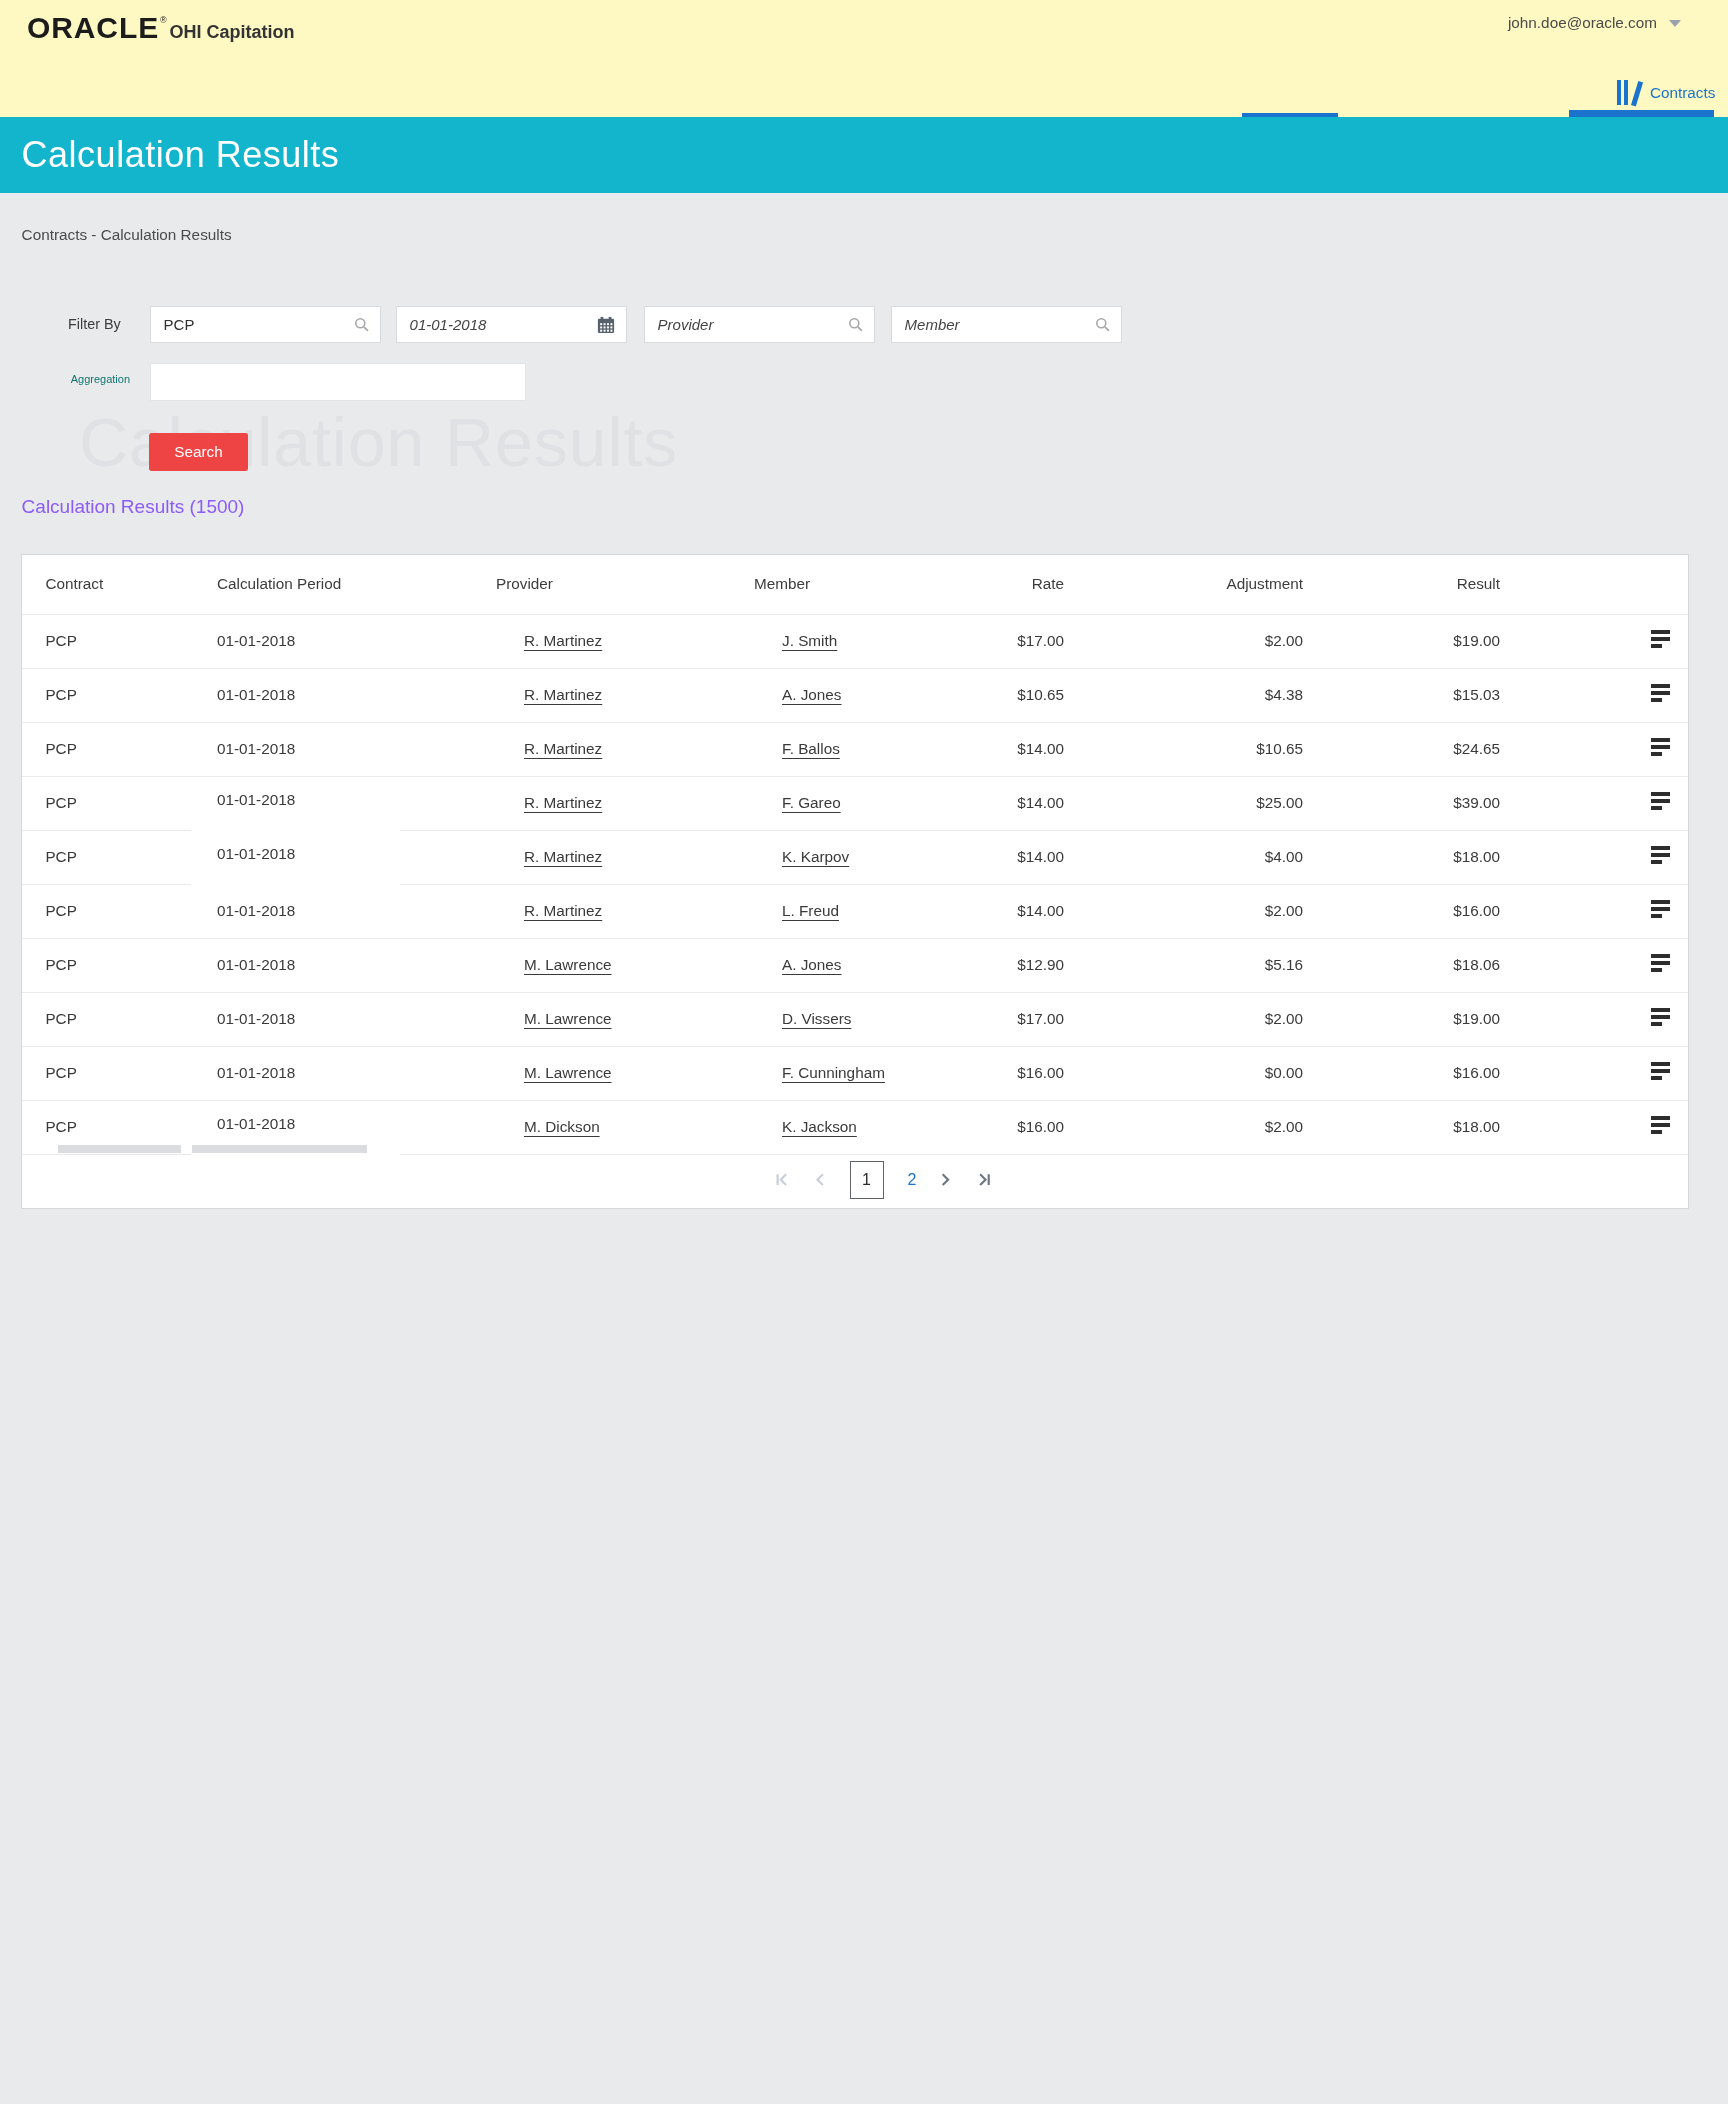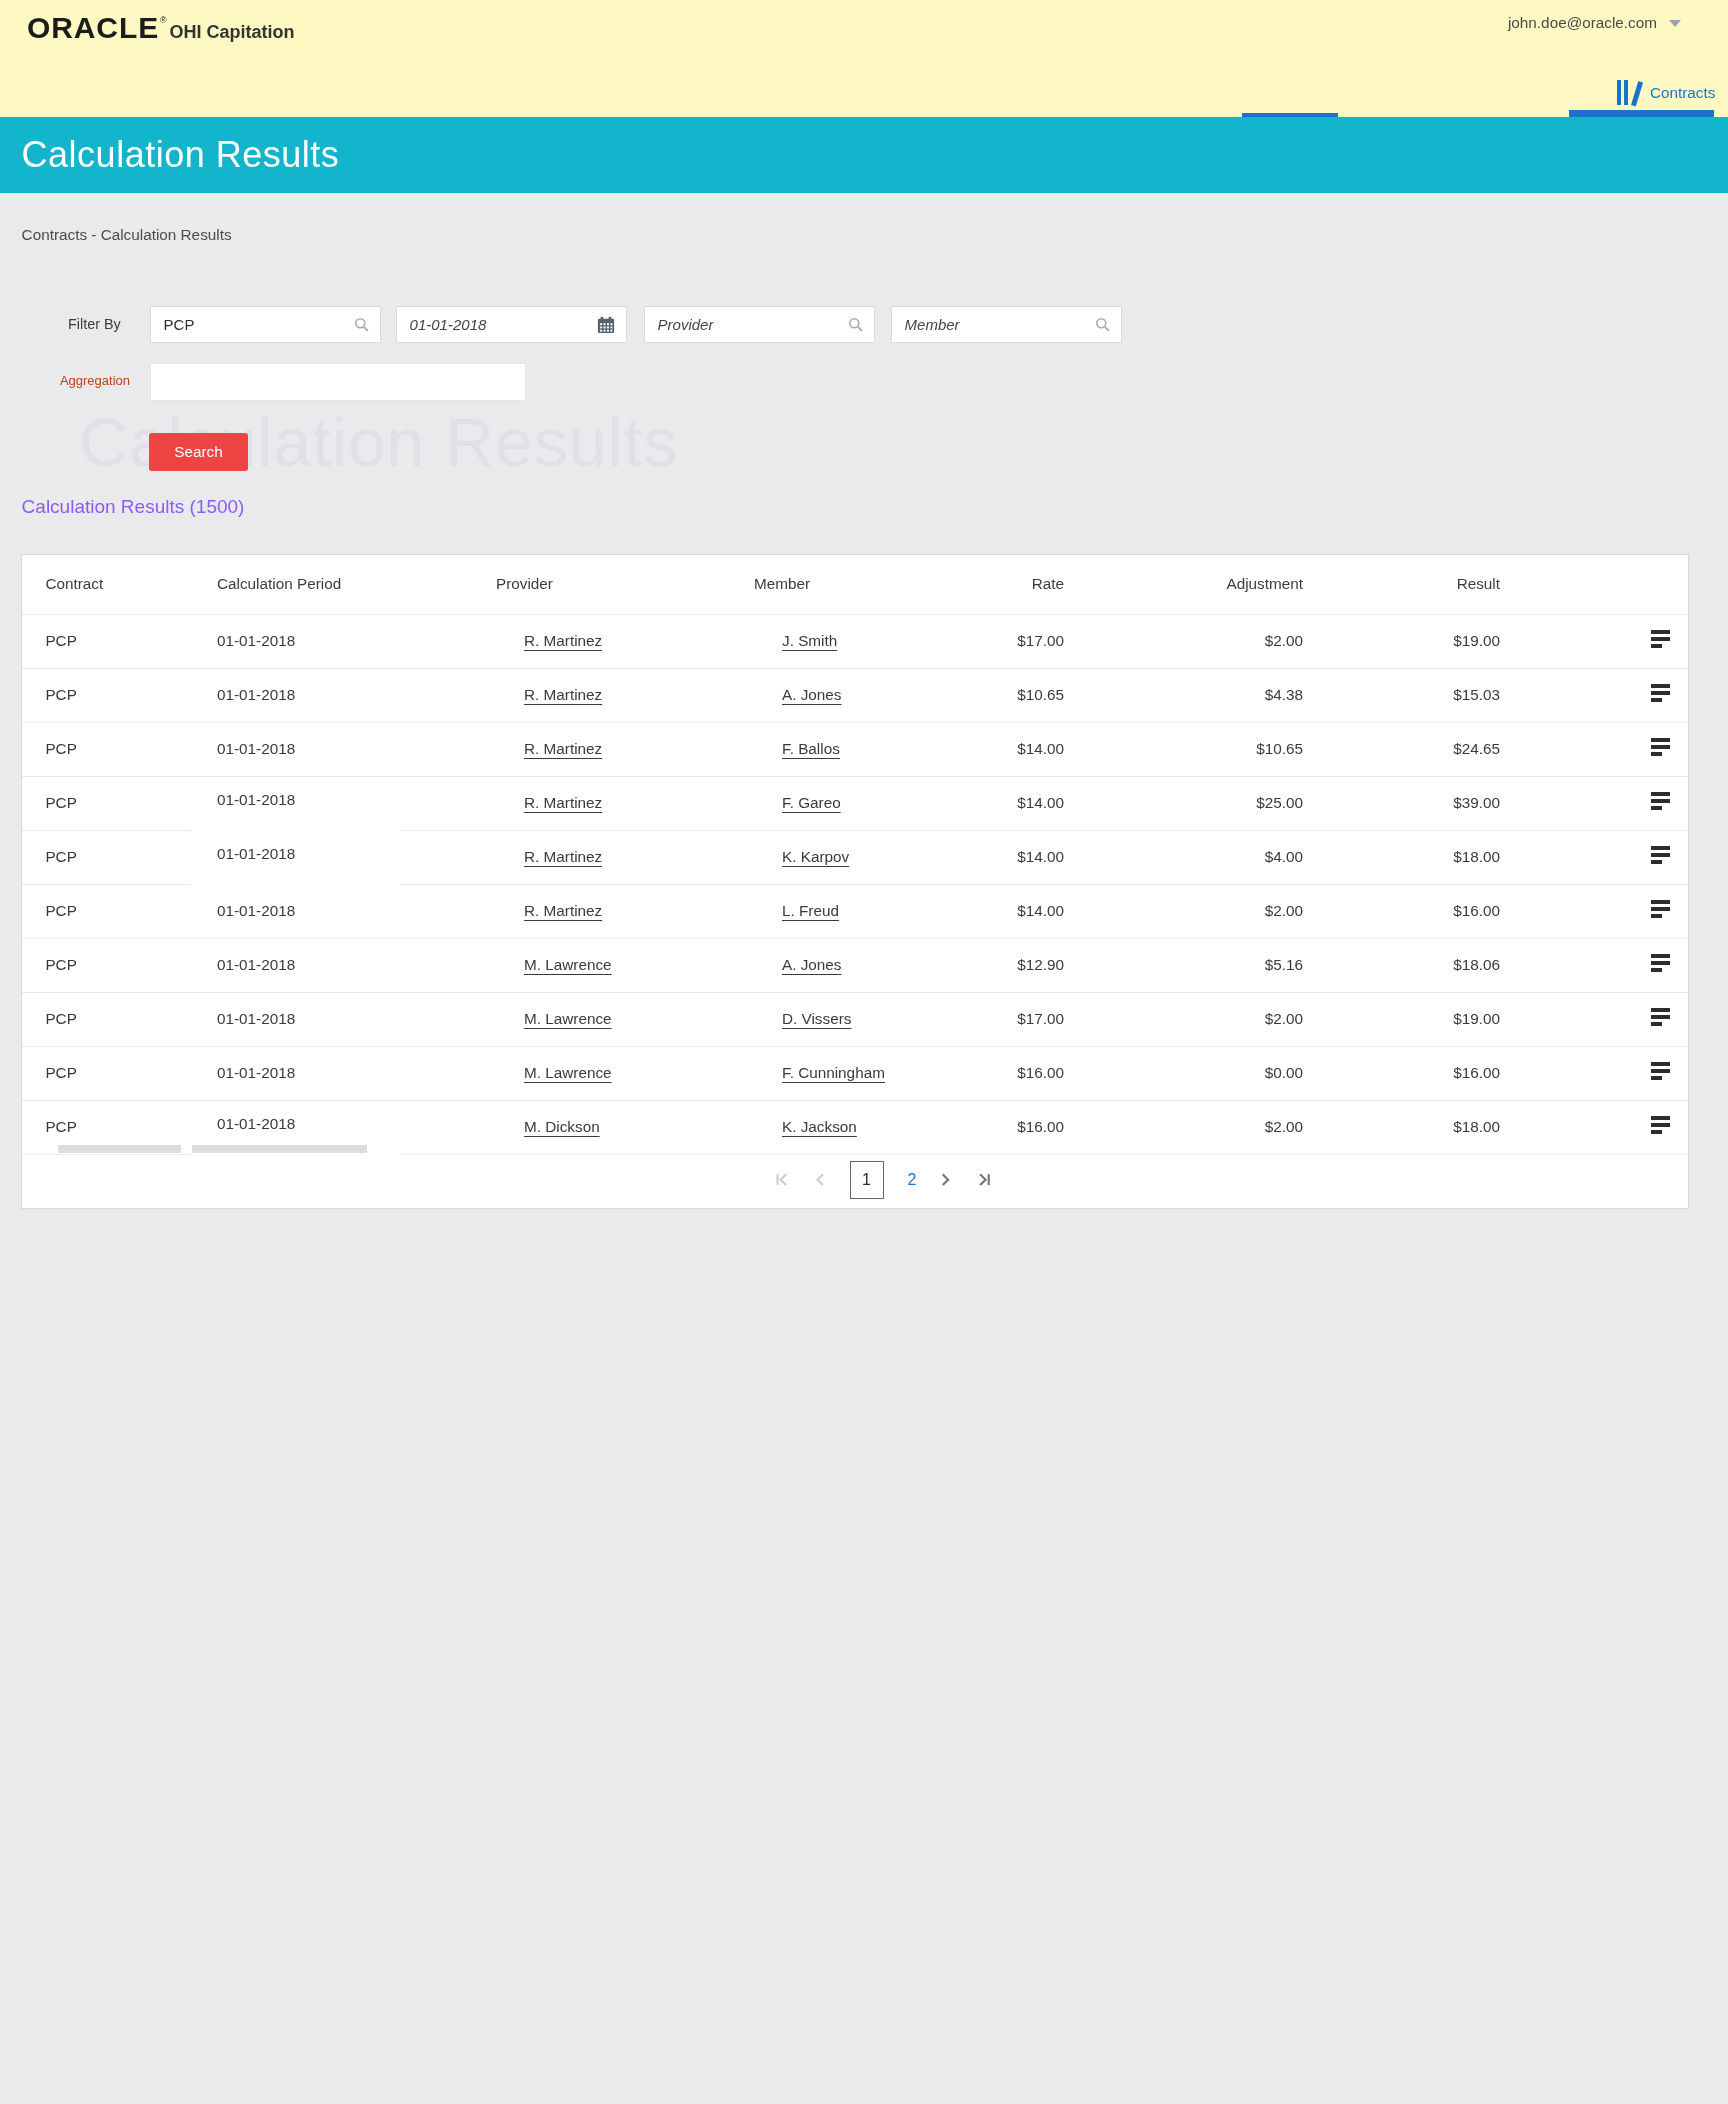--- a/index.html
+++ b/index.html
@@ -33,21 +33,21 @@
   
   .filter-by-label { position:absolute; left:68px; top:316px; font-size:14.4px; color:#3c3c3c; }
   .ffield { position:absolute; top:306px; width:231px; height:37px; background:#fff; border:0.9px solid #d9dadc; display:flex; align-items:center; padding:0 10.8px 0 12.6px; font-size:15px; color:#2f2f2f; }
   .ffield .val { flex:1; white-space:nowrap; overflow:hidden; }
   .ffield .val.italic { font-style:italic; color:#454545; }
   .f-contract { left:150px; }
   .f-period { left:396px; }
   .f-provider { left:644px; }
   .f-member { left:891px; }
 
-  .agg-label { position:absolute; left:33px; top:373px; width:97px; text-align:right; font-size:13px; color:#c2410c; }
+  .agg-label { position:absolute; left:33px; top:373px; width:97px; text-align:right; font-size:11px; color:#0f766e; }
   .agg-field { position:absolute; left:150px; top:363px; width:376px; height:38px; background:#fff; border:0.9px solid #e3e4e6; padding:0 10.8px; display:flex; align-items:center; font-size:15px; color:#2f2f2f; z-index:2; }
 
   .watermark { position:absolute; left:79px; top:403px; font-size:68px; color:#dfe1e4; letter-spacing:0.9px; white-space:nowrap; z-index:0; }
 
   .search-btn { position:absolute; left:149px; top:433px; width:99px; height:38px; background:#ef4444; color:#fff; font-size:15.3px; border:none; border-radius:2.7px; display:flex; align-items:center; justify-content:center; z-index:2; cursor:pointer; font-family:"Liberation Sans",sans-serif; }
 
   .results-title { position:absolute; left:21.6px; top:496px; font-size:19px; color:#8b5cf6; font-weight:400; }
 
   
   .card { position:absolute; left:21px; top:554px; width:1668px; height:655px; background:#fff; border:0.9px solid #d6d7d9; }

